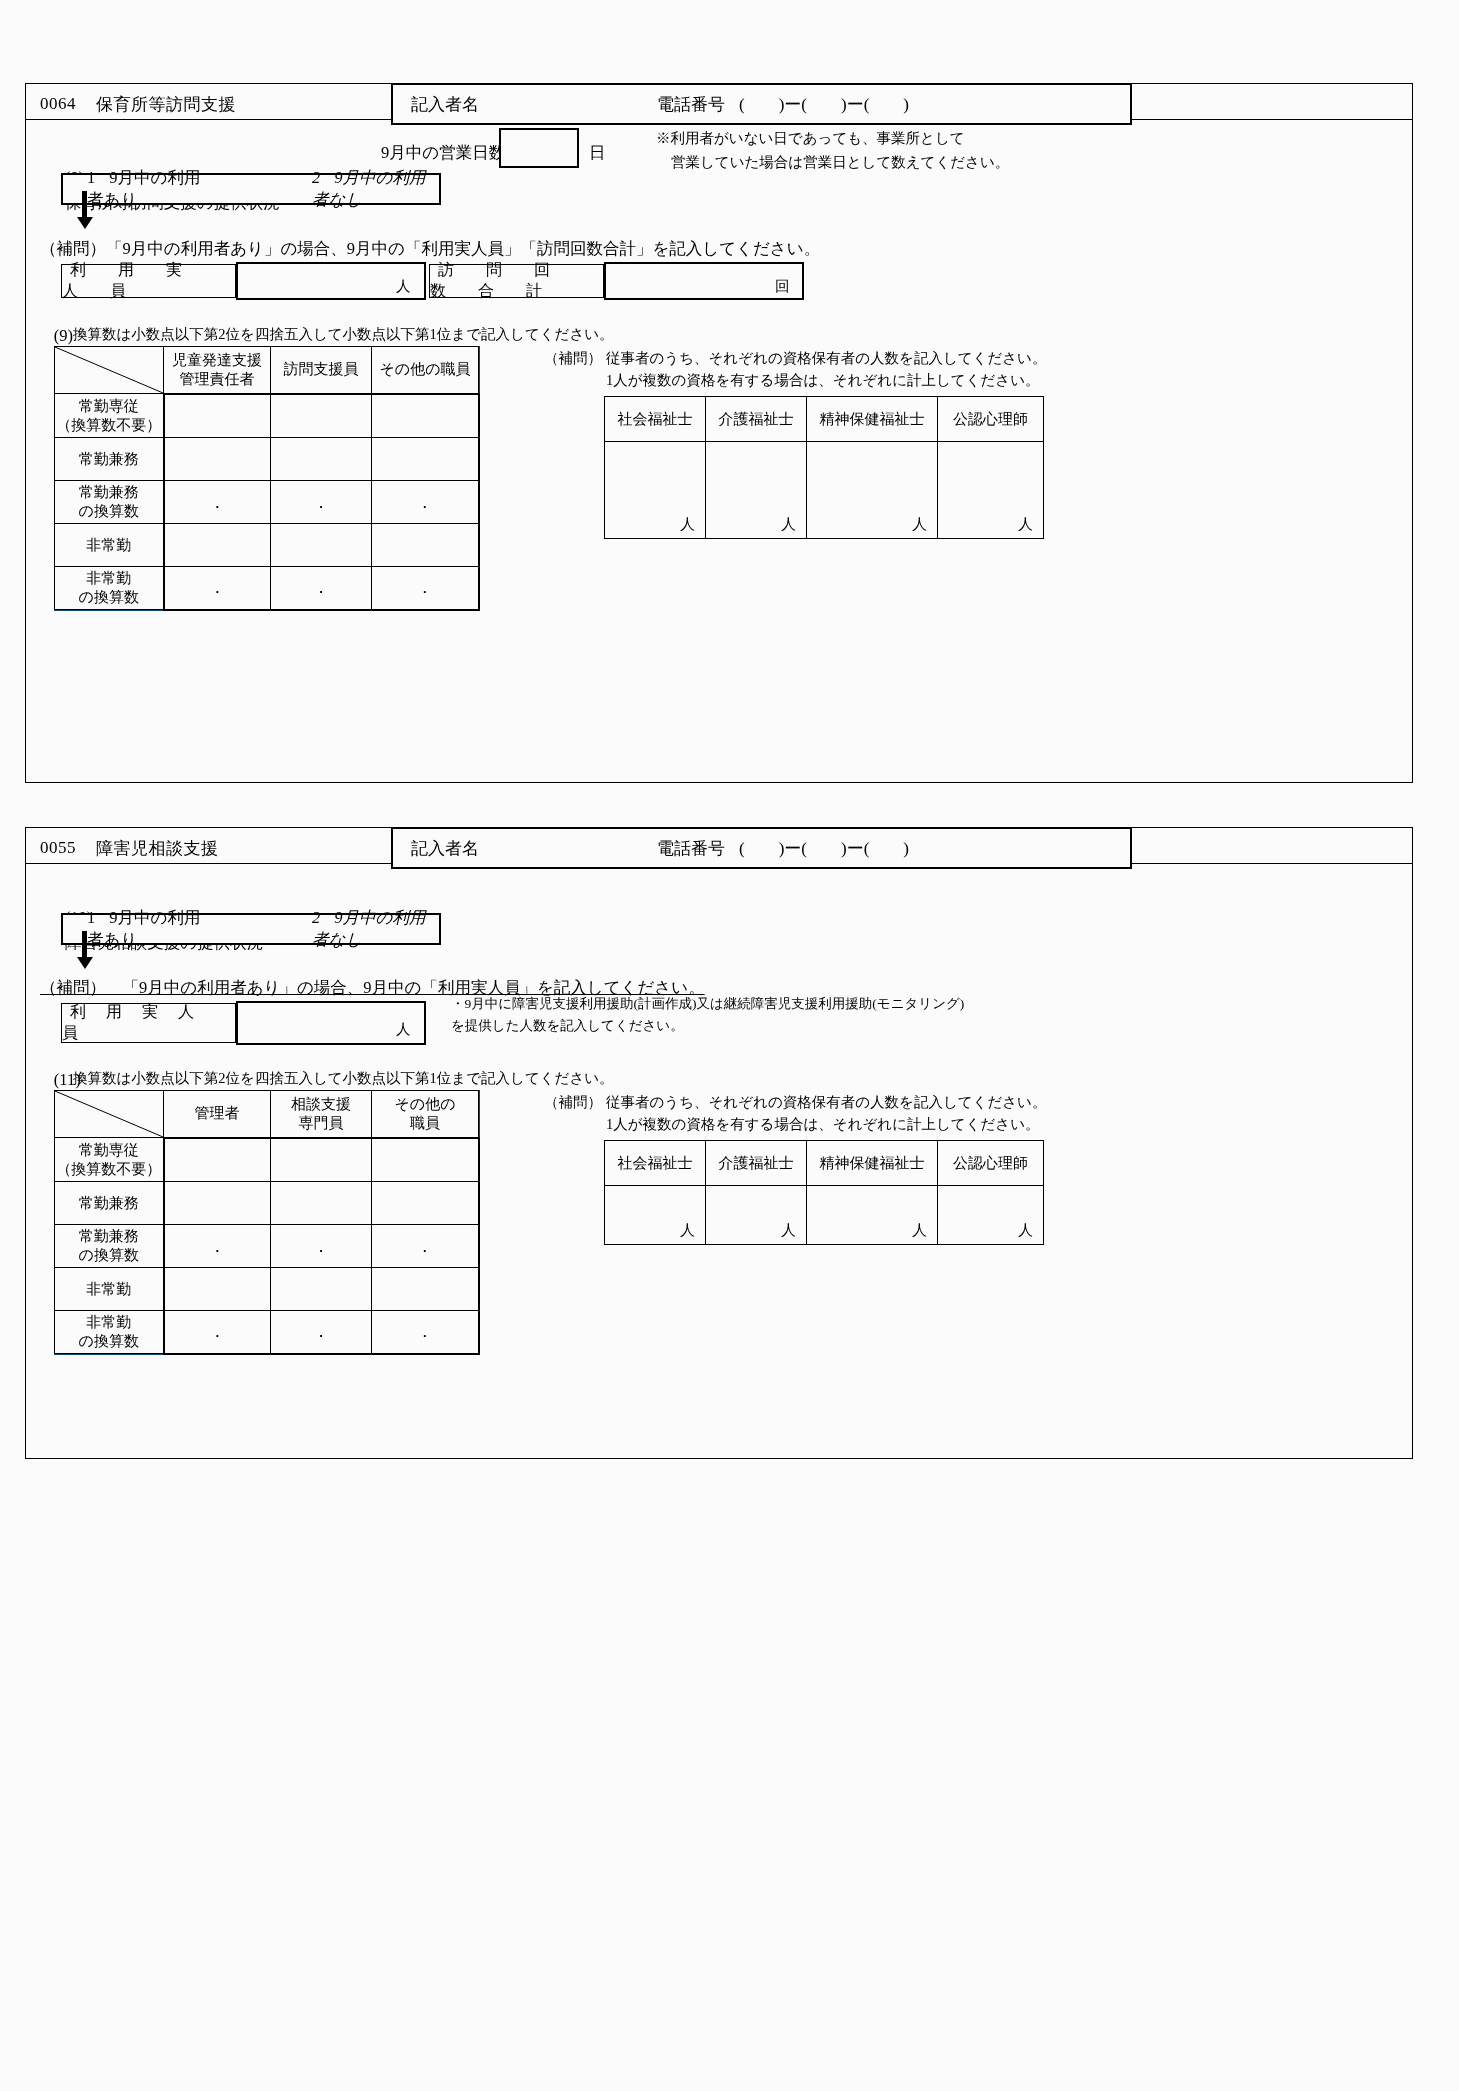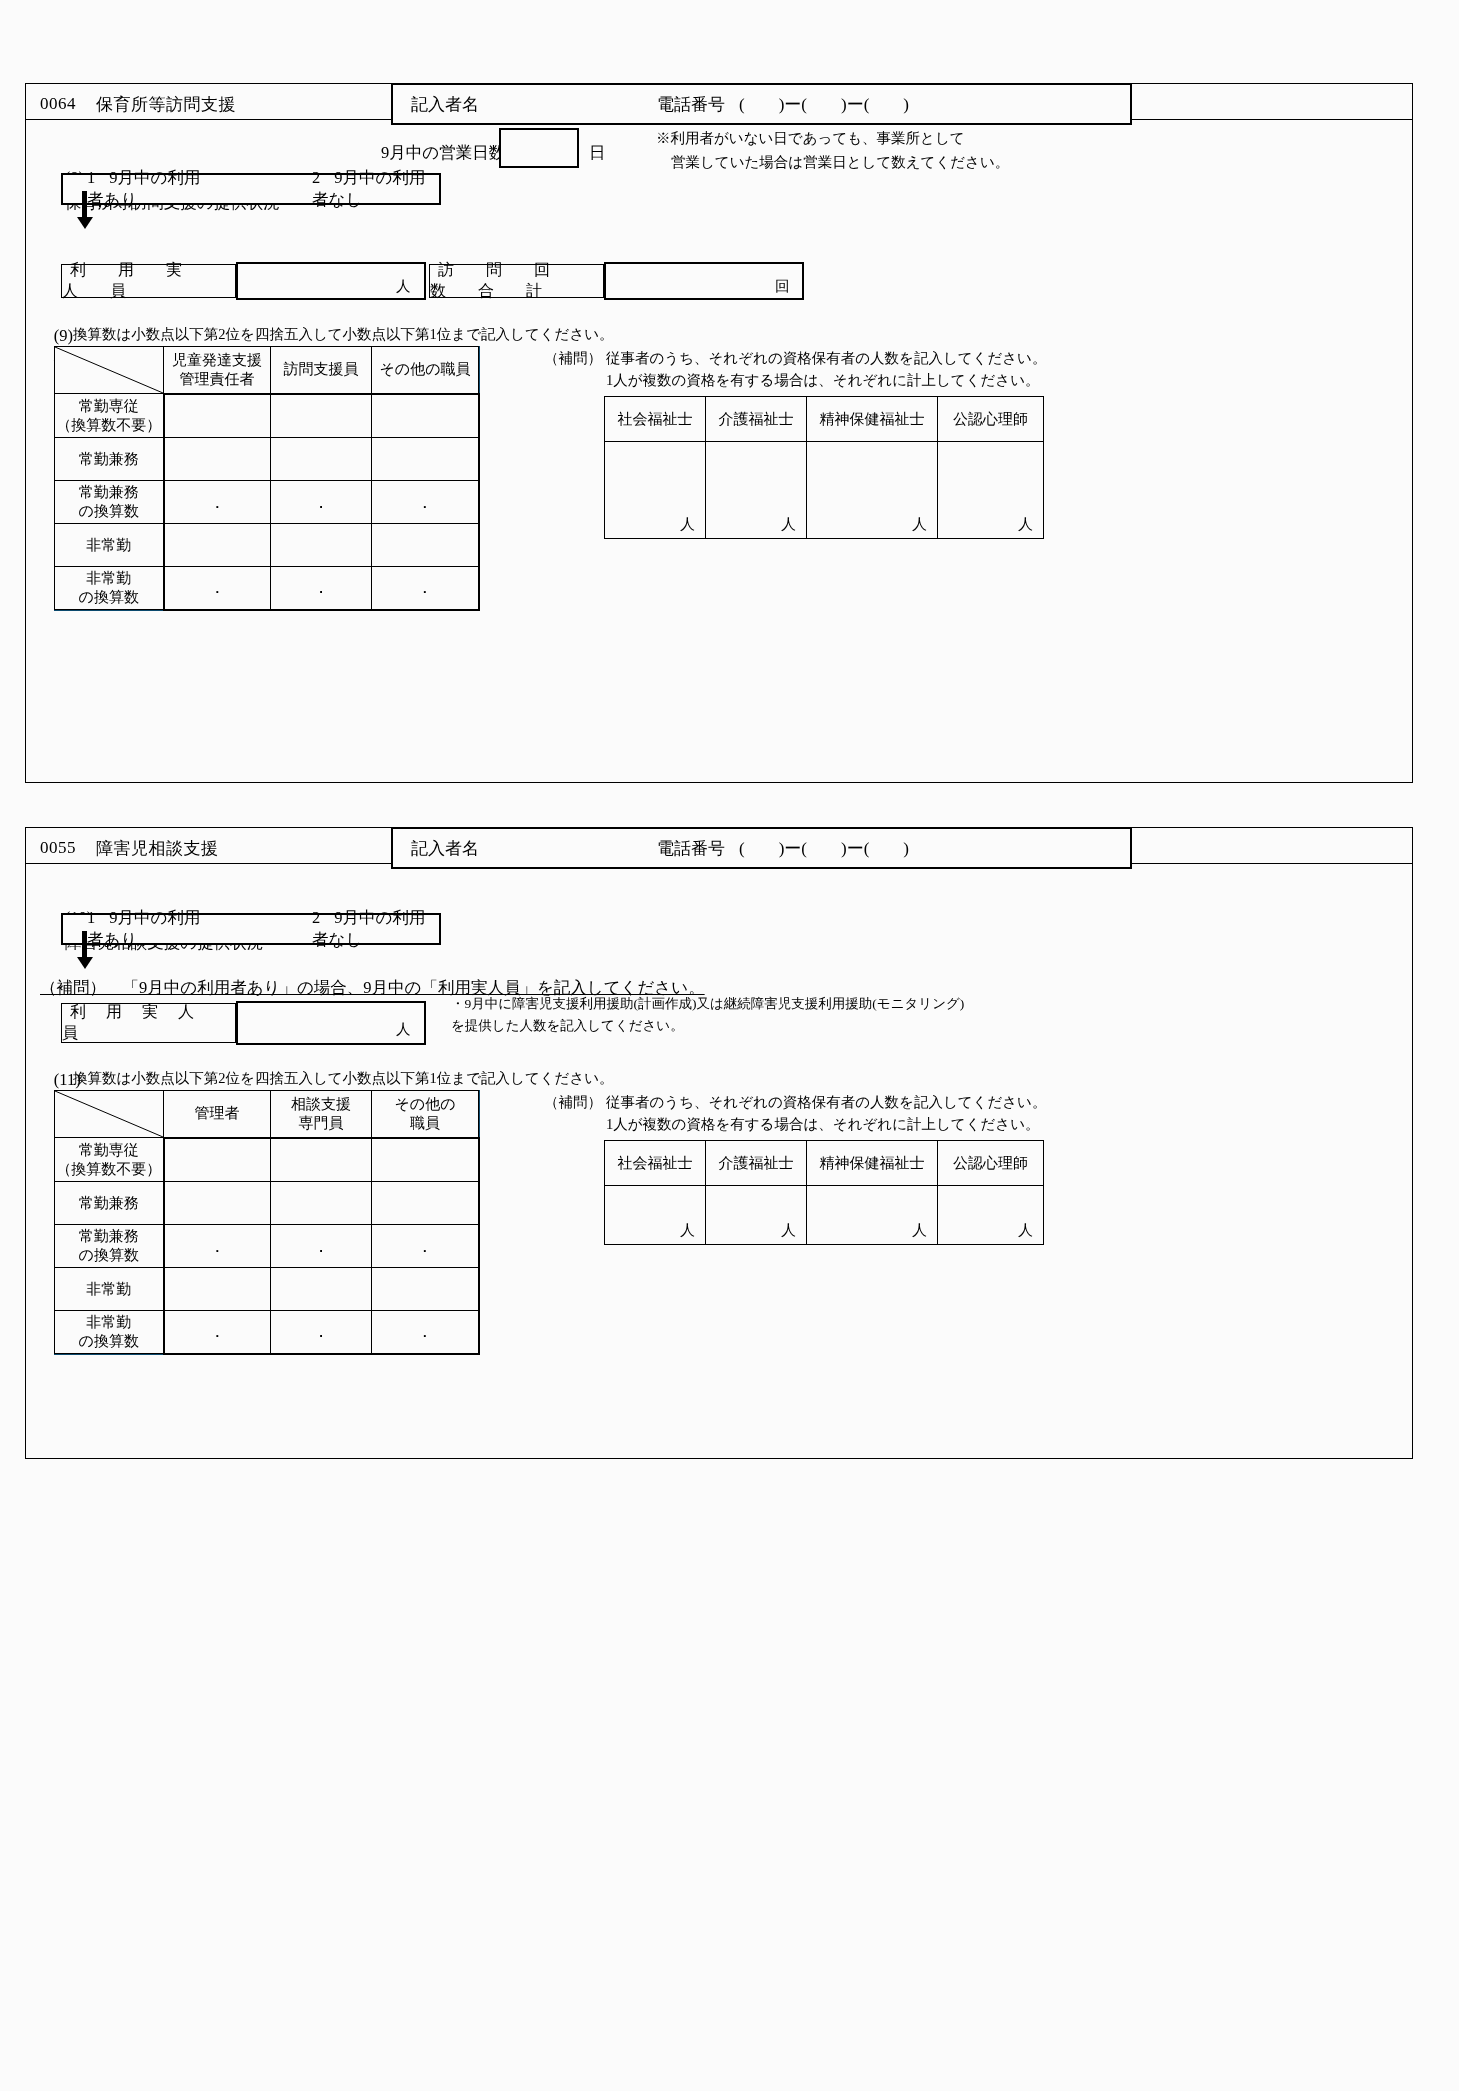--- a/index.html
+++ b/index.html
@@ -108,21 +108,21 @@
     position: absolute;
     box-sizing: border-box;
     border: 2.5px solid #000;
     background: #fbfbfb;
     display: flex;
     align-items: center;
     font-size: 16.5px;
   }
   .choice .opt1 { margin-left: 24px; }
   .choice .opt1 .n { margin-right: 14px; }
-  .choice .opt2 { margin-left: 98px; }
+  .choice .opt2 { margin-left: 98px; font-style: italic; }
   .choice .opt2 .n { margin-right: 14px; }
 
   
   .arrow {
     position: absolute;
     width: 16px;
   }
   .arrow .shaft {
     position: absolute;
     left: 5px; top: 0;
@@ -228,20 +228,21 @@
       </span>
       <span class="opt2">
         <span class="n">2</span><span>9月中の利用者なし</span>
       </span>
     </div>
     <div class="arrow" style="left:51px; top:107px; height:38px;">
       <div class="shaft" style="height:26px;"></div>
       <div class="head" style="top:26px;"></div>
     </div>
 
+    <div class="t" style="left:14px; top:153px;">（補問）「9月中の利用者あり」の場合、9月中の「利用実人員」「訪問回数合計」を記入してください。</div>
 
     <div class="cellbox" style="left:35px; top:180px; width:175px; height:34px;">
       <span class="spaced">利　用　実　人　員</span>
     </div>
     <div class="box thick" style="left:210px; top:178px; width:190px; height:38px;"></div>
     <div class="t sm" style="left:370px; top:192px;">人</div>
 
     <div class="cellbox" style="left:403px; top:180px; width:175px; height:34px;">
       <span class="spaced">訪　問　回　数　合　計</span>
     </div>

